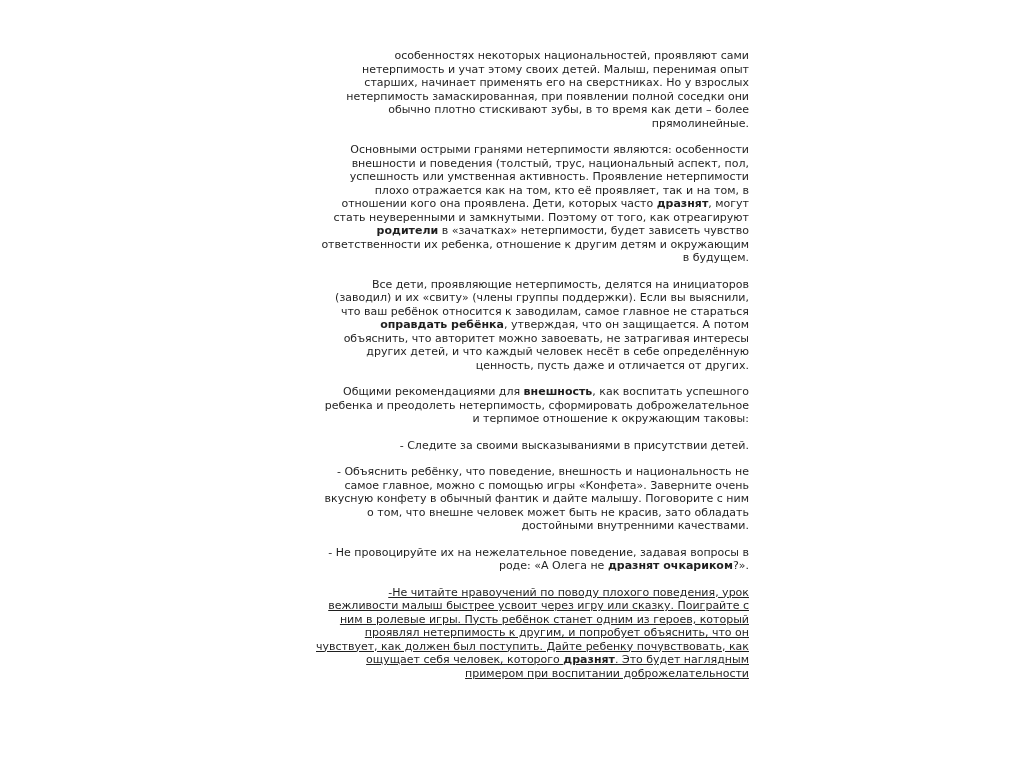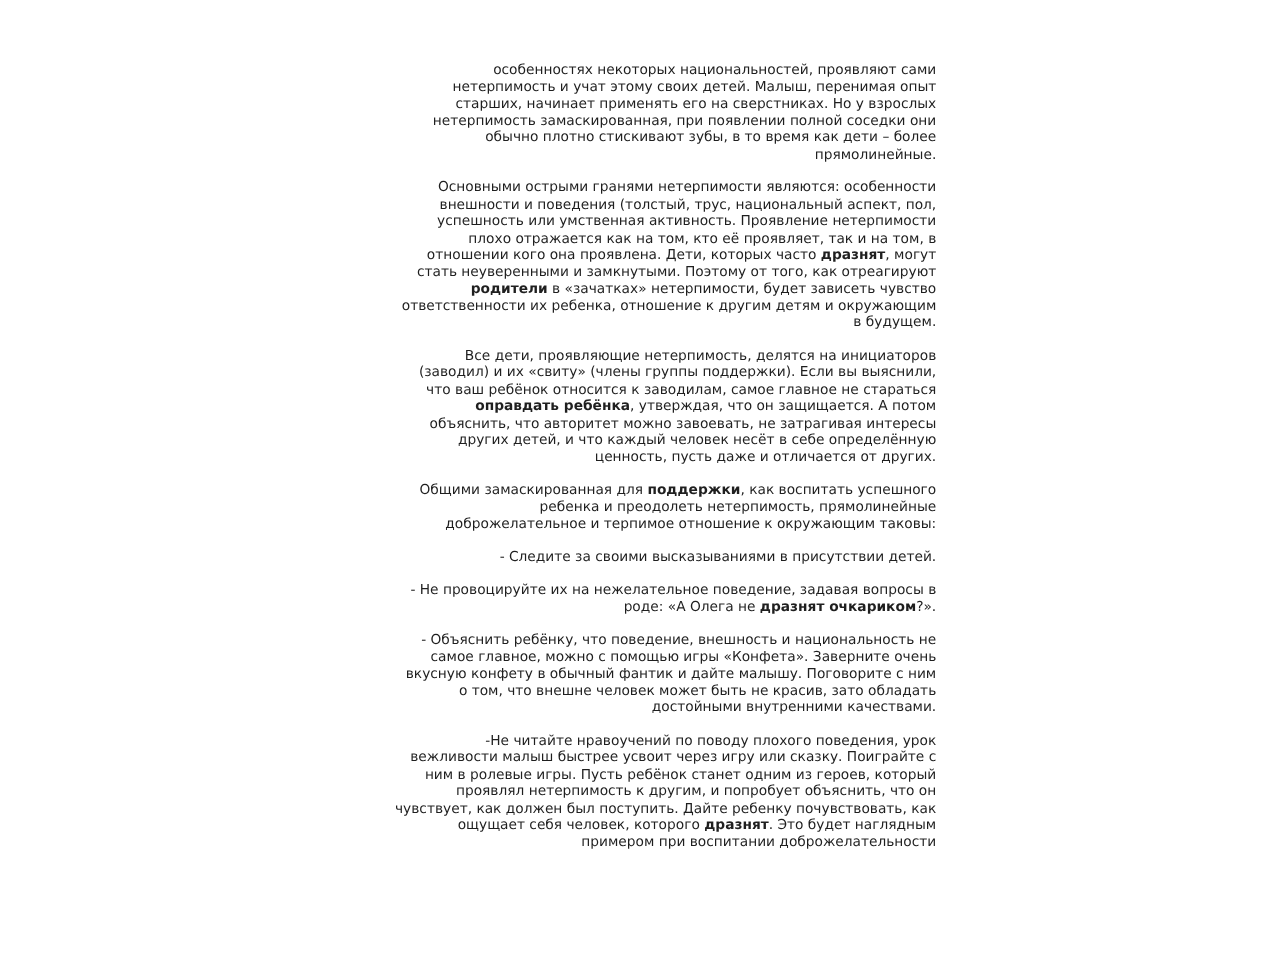--- a/index.html
+++ b/index.html
@@ -22,30 +22,31 @@
   }
   .document-page p {
     margin: 0 0 13px 0;
     font-size: 11px;
     line-height: 13.5px;
     color: #1f1f1f;
     text-align: right;
   }
   .document-page p:last-child {
     margin-bottom: 12px;
+    text-decoration: underline;
   }
   .document-page .run-bold {
     font-weight: bold;
   }
 </style>
 </head>
 <body>
 
 <div class="document-page">
     <p><span class="run-normal">особенностях некоторых национальностей, проявляют сами нетерпимость и учат этому своих детей. Малыш, перенимая опыт старших, начинает применять его на сверстниках. Но у взрослых нетерпимость замаскированная, при появлении полной соседки они обычно плотно стискивают зубы, в то время как дети – более прямолинейные.</span></p>
     <p><span class="run-normal">Основными острыми гранями нетерпимости являются: особенности внешности и поведения (толстый, трус, национальный аспект, пол, успешность или умственная активность. Проявление нетерпимости плохо отражается как на том, кто её проявляет, так и на том, в отношении кого она проявлена. Дети, которых часто </span><span class="run-bold">дразнят</span><span class="run-normal">, могут стать неуверенными и замкнутыми. Поэтому от того, как отреагируют </span><span class="run-bold">родители</span><span class="run-normal"> в «зачатках» нетерпимости, будет зависеть чувство ответственности их ребенка, отношение к другим детям и окружающим в будущем.</span></p>
     <p><span class="run-normal">Все дети, проявляющие нетерпимость, делятся на инициаторов (заводил) и их «свиту» (члены группы поддержки). Если вы выяснили, что ваш ребёнок относится к заводилам, самое главное не стараться </span><span class="run-bold">оправдать ребёнка</span><span class="run-normal">, утверждая, что он защищается. А потом объяснить, что авторитет можно завоевать, не затрагивая интересы других детей, и что каждый человек несёт в себе определённую ценность, пусть даже и отличается от других.</span></p>
-    <p><span class="run-normal">Общими замаскированная для </span><span class="run-bold">поддержки</span><span class="run-normal">, как воспитать успешного ребенка и преодолеть нетерпимость, прямолинейные доброжелательное и терпимое отношение к окружающим таковы:</span></p>
+    <p><span class="run-normal">Общими рекомендациями для </span><span class="run-bold">внешность</span><span class="run-normal">, как воспитать успешного ребенка и преодолеть нетерпимость, сформировать доброжелательное и терпимое отношение к окружающим таковы:</span></p>
     <p><span class="run-normal">- Следите за своими высказываниями в присутствии детей.</span></p>
+    <p><span class="run-normal">- Объяснить ребёнку, что поведение, внешность и национальность не самое главное, можно с помощью игры «Конфета». Заверните очень вкусную конфету в обычный фантик и дайте малышу. Поговорите с ним о том, что внешне человек может быть не красив, зато обладать достойными внутренними качествами.</span></p>
     <p><span class="run-normal">- Не провоцируйте их на нежелательное поведение, задавая вопросы в роде: «А Олега не </span><span class="run-bold">дразнят очкариком</span><span class="run-normal">?».</span></p>
-    <p><span class="run-normal">- Объяснить ребёнку, что поведение, внешность и национальность не самое главное, можно с помощью игры «Конфета». Заверните очень вкусную конфету в обычный фантик и дайте малышу. Поговорите с ним о том, что внешне человек может быть не красив, зато обладать достойными внутренними качествами.</span></p>
     <p><span class="run-normal">-Не читайте нравоучений по поводу плохого поведения, урок вежливости малыш быстрее усвоит через игру или сказку. Поиграйте с ним в ролевые игры. Пусть ребёнок станет одним из героев, который проявлял нетерпимость к другим, и попробует объяснить, что он чувствует, как должен был поступить. Дайте ребенку почувствовать, как ощущает себя человек, которого </span><span class="run-bold">дразнят</span><span class="run-normal">. Это будет наглядным примером при воспитании доброжелательности</span></p>
   </div>
 
 </body></html>

